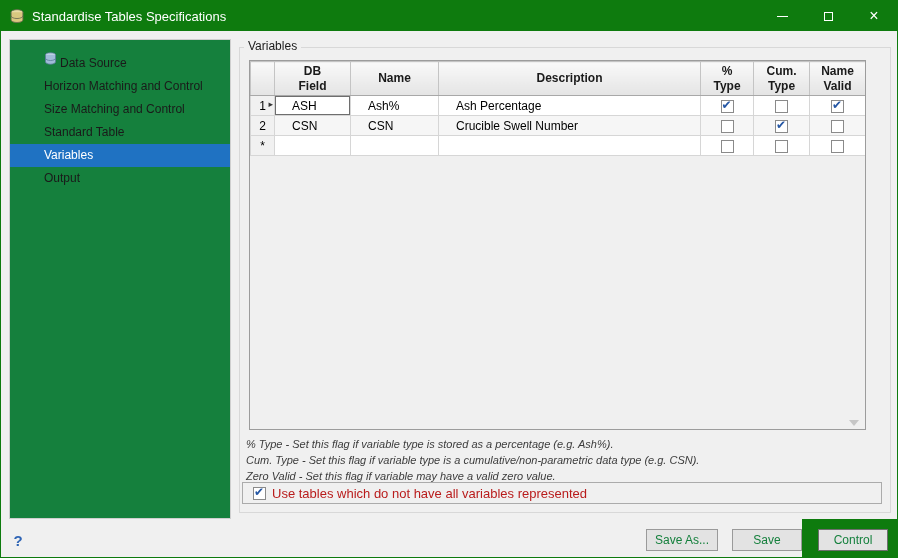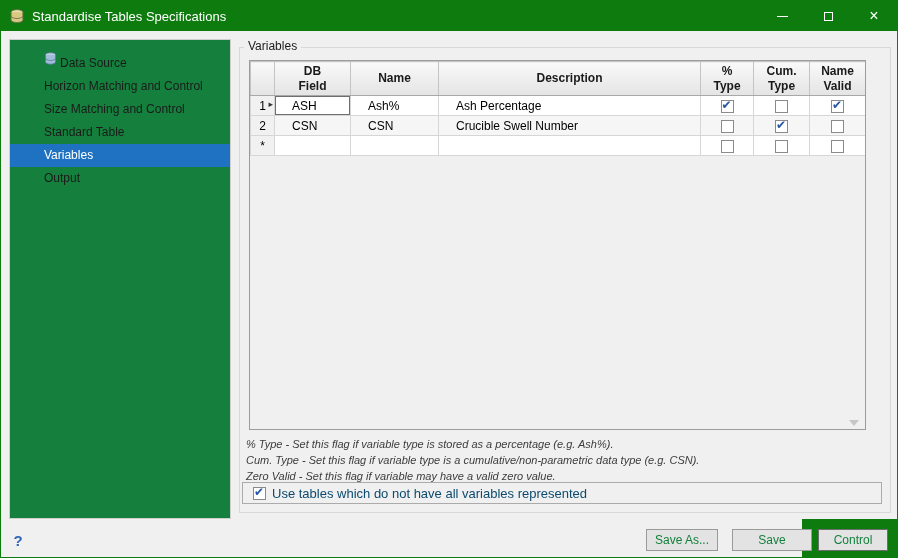--- a/index.html
+++ b/index.html
@@ -83,31 +83,31 @@
     border-right:5px solid transparent; border-top:6px solid #c6c6c6;
   }
 
   
   .help-lines { position:absolute; left:6px; top:388px; width:630px; }
   .help-line { font-size:11px; color:#3c3c3c; line-height:16px; white-space:nowrap;font-style:italic; }
   .use-tables-box {
     position:absolute; left:2px; top:434px; width:640px; height:22px;
     border:1px solid #ababab; display:flex; align-items:center; padding-left:10px;
   }
-  .use-tables-box .lbl { font-size:13px; color:#0c4a6e; margin-left:6px; }
+  .use-tables-box .lbl { font-size:13px; color:#b91c1c; margin-left:6px; }
 
   
   .corner-accent { position:absolute; left:801px; top:518px; width:97px; height:40px; background:#0e7b0e; }
   .btn {
     position:absolute; top:528px; height:22px; background:#e3e3e3;
     border:1px solid #9a9a9a; font-size:12px; color:#15803d;
     display:flex; align-items:center; justify-content:center; cursor:default;
   }
   .btn-saveas { left:645px; width:72px; }
-  .btn-save   { left:731px; width:80px; }
+  .btn-save   { left:731px; width:70px; }
   .btn-cancel { left:817px; width:70px; border-color:#6e6e6e; }
   .help-btn {
     position:absolute; left:8px; top:529px; width:18px; height:20px;
     color:#2e64b5; font-weight:bold; font-size:15px;
     display:flex; align-items:center; justify-content:center; cursor:default;
   }
 </style>
 </head>
 <body>
 

